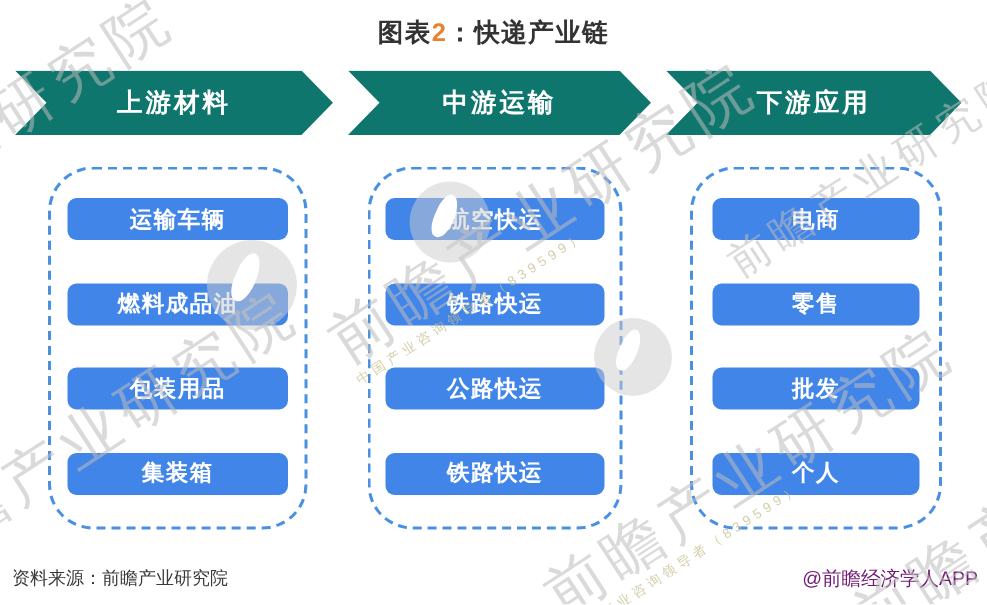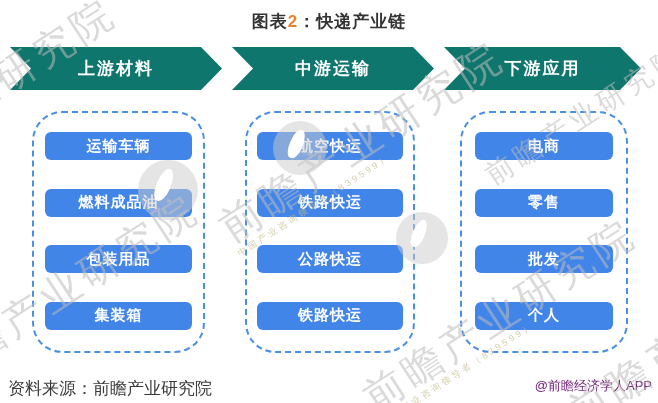--- a/index.html
+++ b/index.html
@@ -33,21 +33,21 @@
   .panel.p3{left:460px;width:168px;}
   .node{
     height:28px;border-radius:6px;background:#4285E9;color:#ffffff;
     font-size:15px;font-weight:bold;letter-spacing:1px;
     display:flex;align-items:center;justify-content:center;
   }
   .p1 .node{width:147px;}
   .p2 .node{width:146px;}
   .p3 .node{width:138px;}
   
-  .source{position:absolute;left:8px;top:377px;font-size:17px;color:#3a3a3a;z-index:2;}
+  .source{position:absolute;left:8px;top:377px;font-size:12px;color:#3a3a3a;z-index:2;}
   .credit{position:absolute;right:6px;top:377px;font-size:13px;color:#701a75;z-index:2;}
   
   .wm-layer{position:absolute;inset:0;z-index:5;pointer-events:none;}
   .wm{
     position:absolute;white-space:nowrap;transform:rotate(-33deg);
     color:rgba(187,187,187,0.55);letter-spacing:5px;line-height:1.1;
   }
   .wm .wm-sub{
     display:block;font-size:9px;letter-spacing:3px;
     color:rgba(196,190,140,0.75);

